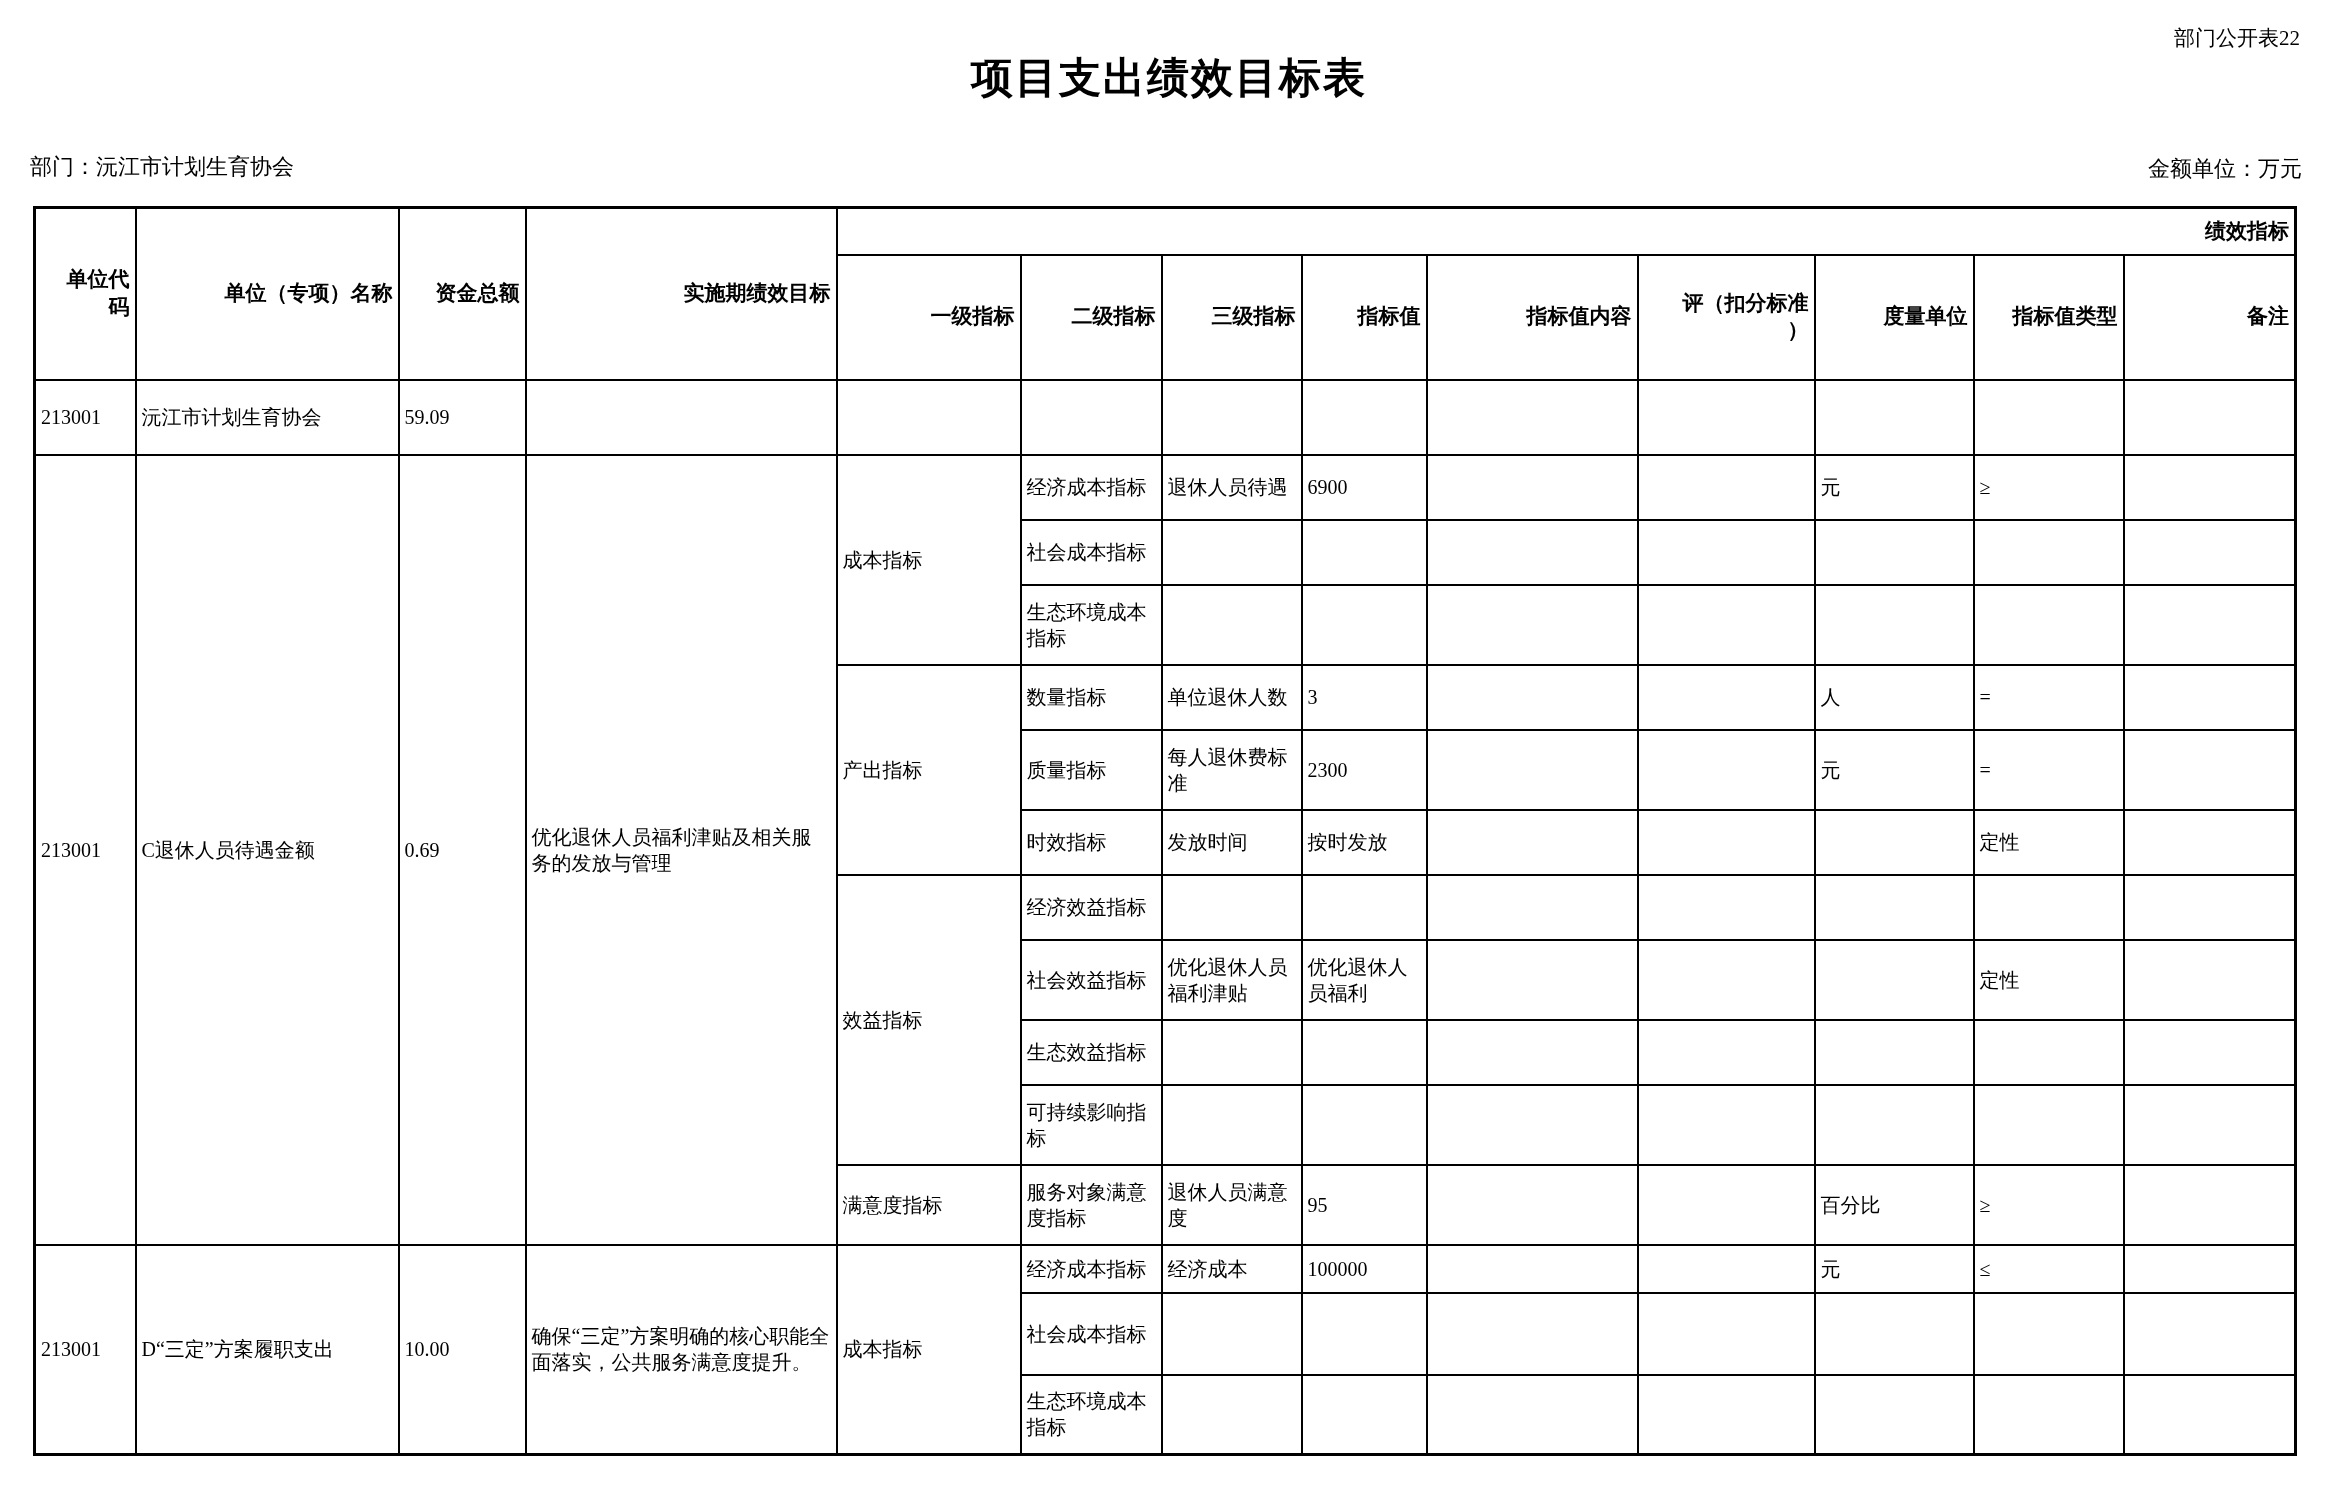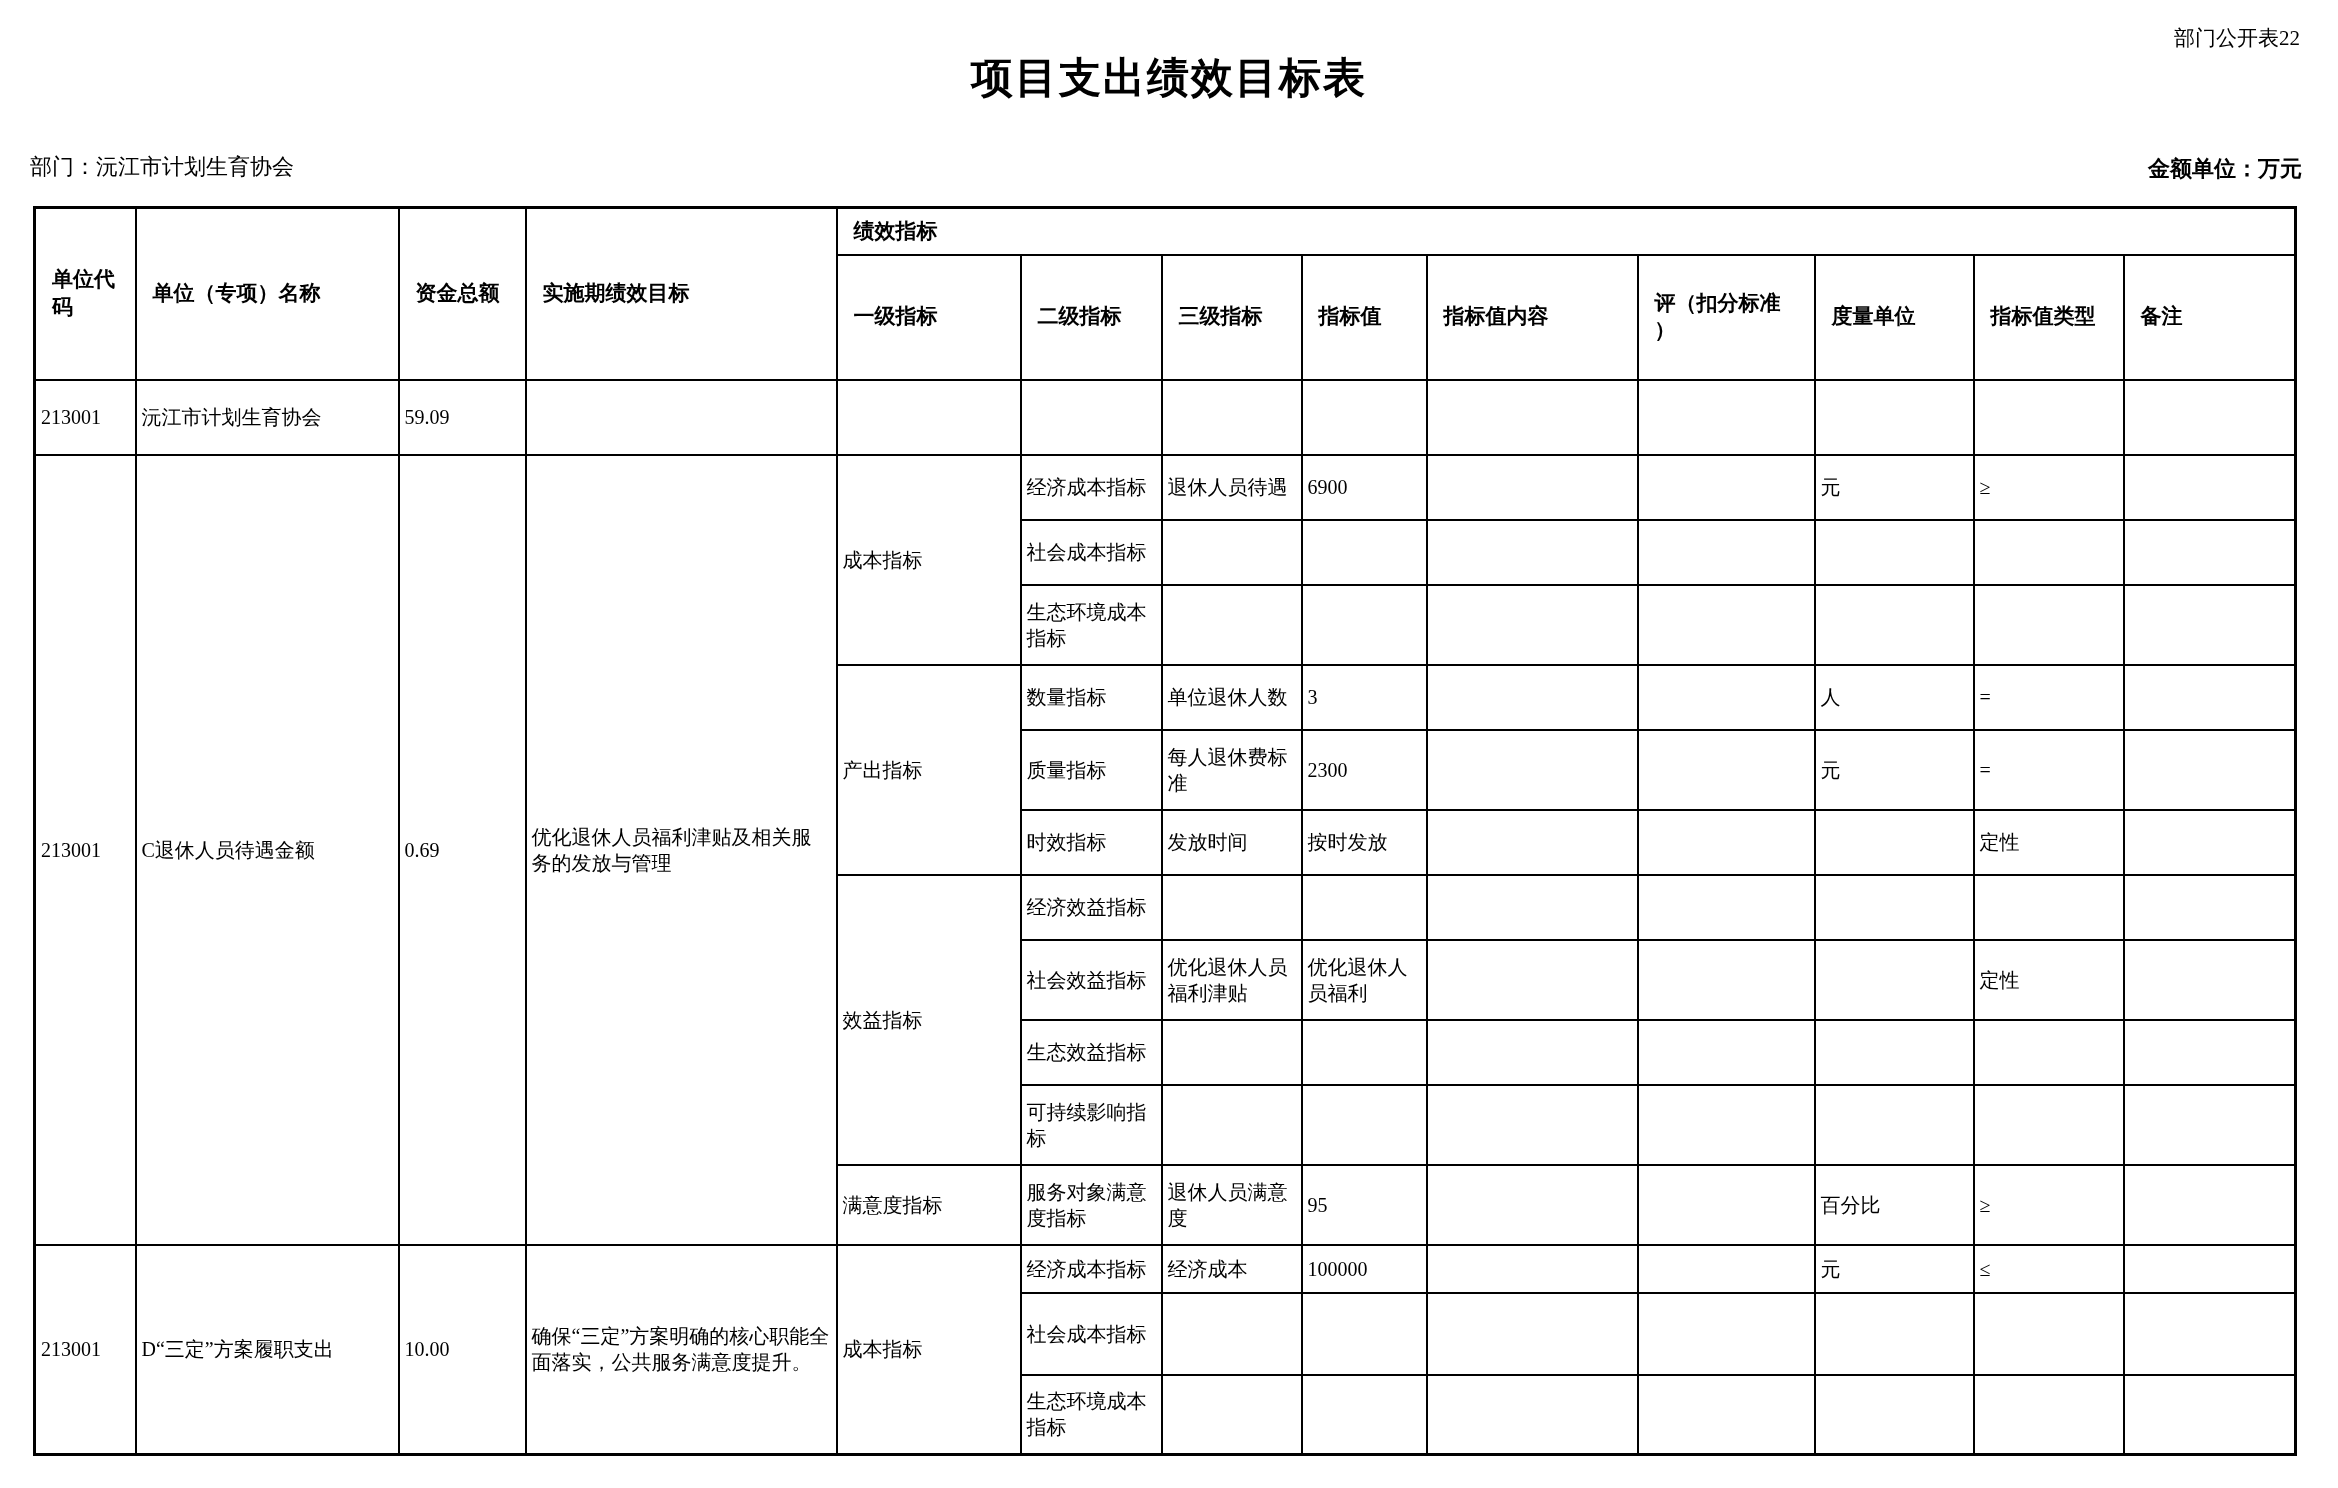--- a/index.html
+++ b/index.html
@@ -15,37 +15,37 @@
   .doc-title{
     position:absolute;top:50px;left:0;width:100%;
     text-align:center;font-size:42px;font-weight:bold;letter-spacing:2px;
   }
   .dept{
     position:absolute;top:152px;left:30px;
     font-size:22px;font-weight:normal;
   }
   .unit-note{
     position:absolute;top:154px;right:36px;
-    font-size:22px;font-weight:bold;
+    font-size:22px;font-weight:normal;
   }
   table.perf{
     position:absolute;left:33px;top:206px;
     width:2261px;border-collapse:collapse;table-layout:fixed;
     border:3px solid #000;
   }
   table.perf th, table.perf td{
     border:2px solid #000;
     padding:2px 5px;
     font-size:20px;line-height:1.3;
     vertical-align:middle;
     overflow:hidden;
     word-break:break-all;
   }
   table.perf th{
-    font-weight:bold;font-size:21px;text-align:left;
+    font-weight:bold;font-size:21px;text-align:right;
     white-space:pre-line;
     padding-left:16px;
   }
   .al{text-align:left;}
   .ar{}
   .ac{}
 </style>
 </head>
 <body>
 

